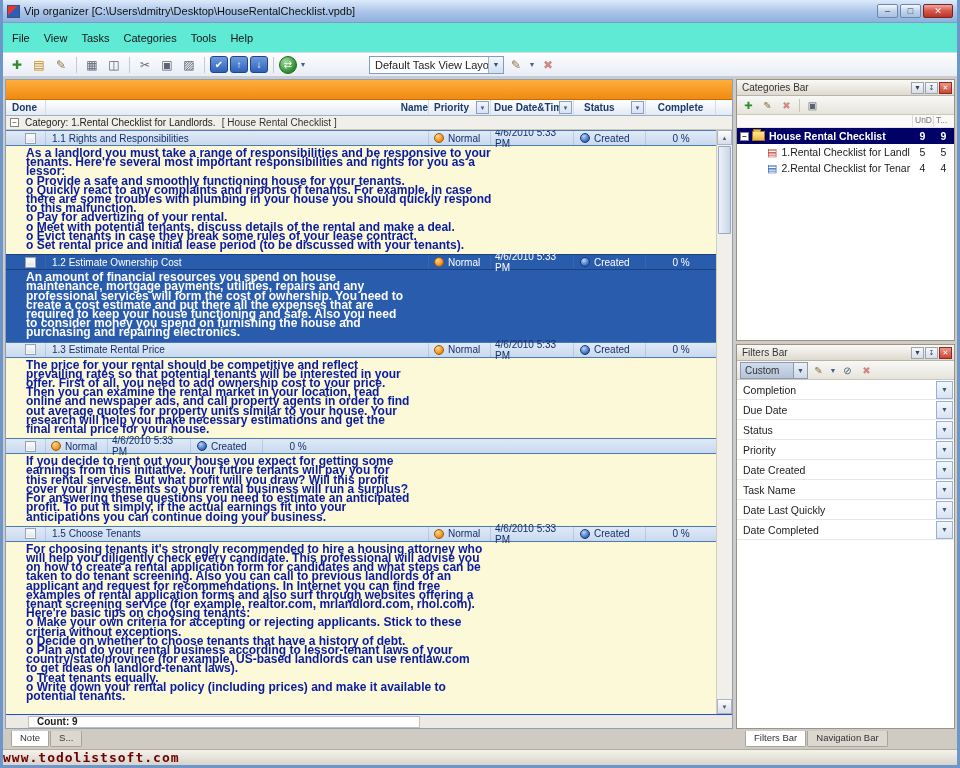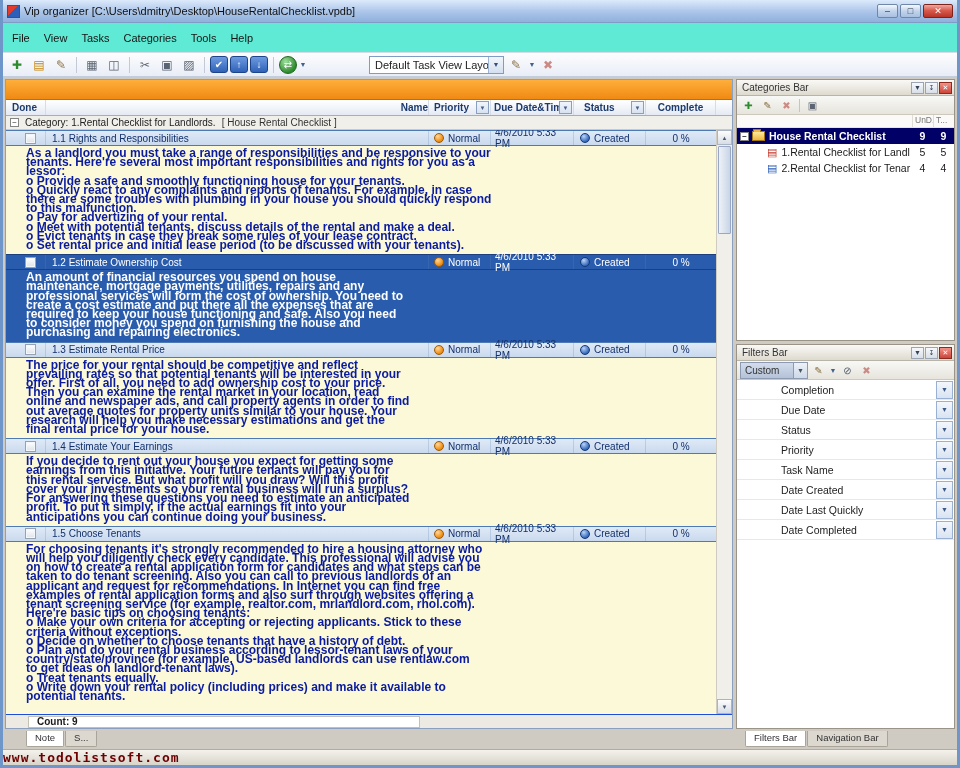--- a/index.html
+++ b/index.html
@@ -145,28 +145,28 @@
   .tree-num { width:21px; flex:none; text-align:center; }
   .tree-row.selected { background:#000066; color:#fff; font-weight:bold; }
 
   .preset-combo { display:flex; height:17px; align-items:center; border:1px solid #8c9ab2;
     background:linear-gradient(#d2dcec,#b4c2d8); flex:none; }
   .preset-text { width:52px; font-size:10px; color:#333; padding:0 4px; white-space:nowrap; overflow:hidden; }
   .preset-arrow { width:14px; height:100%; border-left:1px solid #8c9ab2; font-size:7px; color:#456;
     background:linear-gradient(#eef2f8,#cdd8e8); display:flex; align-items:center; justify-content:center; }
   .filter-list { flex:1; min-height:0; overflow:hidden; background:#fff; }
   .filter-row { height:20px; display:flex; align-items:center; border-bottom:1px solid #e8e8e8; }
-  .filter-label { flex:1; font-size:10.5px; color:#222; padding-left:6px; white-space:nowrap; overflow:hidden;margin-left:38px; }
+  .filter-label { flex:1; font-size:10.5px; color:#222; padding-left:6px; white-space:nowrap; overflow:hidden; }
   .filter-dd { width:17px; height:18px; margin-right:1px; flex:none; border:1px solid #98b0d2;
     background:linear-gradient(#f4f7fc,#d9e3f2); font-size:7px; color:#3c5a86;
     display:flex; align-items:center; justify-content:center; }
 
   
   .bottom-band { height:18px; flex:none; position:relative; background:#cfcbc3; }
-  .note-tabs { position:absolute; left:23px; top:0; display:flex; gap:1px; }
+  .note-tabs { position:absolute; left:8px; top:0; display:flex; gap:1px; }
   .right-tabs { position:absolute; left:742px; top:0; display:flex; gap:1px; }
   .tab { height:16px; padding:1px 8px 0; font-size:9.5px; color:#333; background:#dcd8d0;
     border:1px solid #a8a49a; border-top:none; border-radius:0 0 2px 2px; white-space:nowrap; }
   .tab.active { background:#fff; }
   .statusbar { height:16px; flex:none; display:flex; align-items:center; 
     padding-right:6px; background:linear-gradient(#f4f2ec,#d8d4ca); border-top:1px solid #b0aca0; }
   .website { font-family:"DejaVu Sans Mono", monospace; font-weight:bold; font-size:13px;
     color:#6e0000; letter-spacing:1px; }
 </style>
 </head>
@@ -347,21 +347,20 @@
 out average quotes for property units similar to your house. Your
 research will help you make necessary estimations and get the
 final rental price for your house.</div>
             </div>
 
             <div class="task">
               <div class="task-row">
                 <div class="cell cl-done">
                   <span class="checkbox"></span>
                 </div>
-                <div class="cell cl-name">1.4 Estimate Your Earnings</div>
                 <div class="cell cl-pri">
                   <span class="dot dot-pri"></span>
                   <span>Normal</span>
                 </div>
                 <div class="cell cl-due">4/6/2010 5:33 PM</div>
                 <div class="cell cl-status">
                   <span class="dot dot-status"></span>
                   <span>Created</span>
                 </div>
                 <div class="cell cl-comp">0 %</div>
@@ -505,26 +504,26 @@
               <span class="filter-label">Status</span>
               <span class="filter-dd">▼</span>
             </div>
 
             <div class="filter-row">
               <span class="filter-label">Priority</span>
               <span class="filter-dd">▼</span>
             </div>
 
             <div class="filter-row">
+              <span class="filter-label">Date Created</span>
+              <span class="filter-dd">▼</span>
+            </div>
+
+            <div class="filter-row">
               <span class="filter-label">Task Name</span>
-              <span class="filter-dd">▼</span>
-            </div>
-
-            <div class="filter-row">
-              <span class="filter-label">Date Created</span>
               <span class="filter-dd">▼</span>
             </div>
 
             <div class="filter-row">
               <span class="filter-label">Date Last Quickly</span>
               <span class="filter-dd">▼</span>
             </div>
 
 
             <div class="filter-row">

